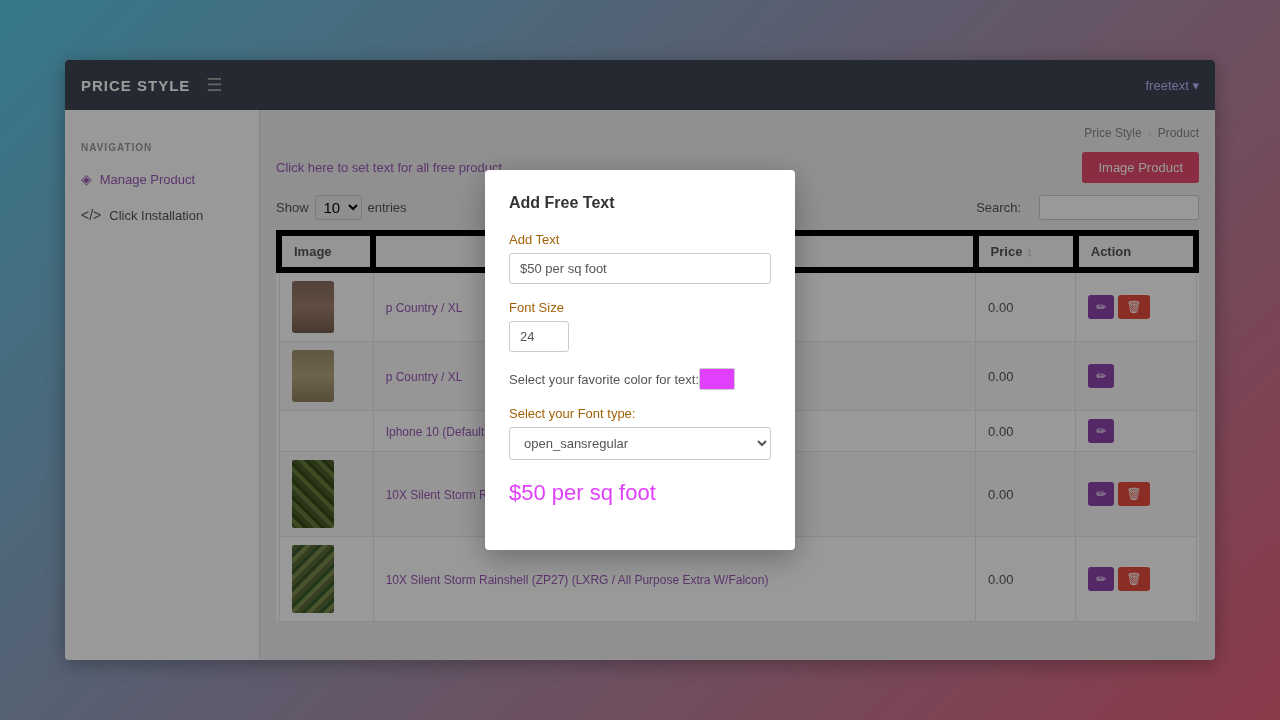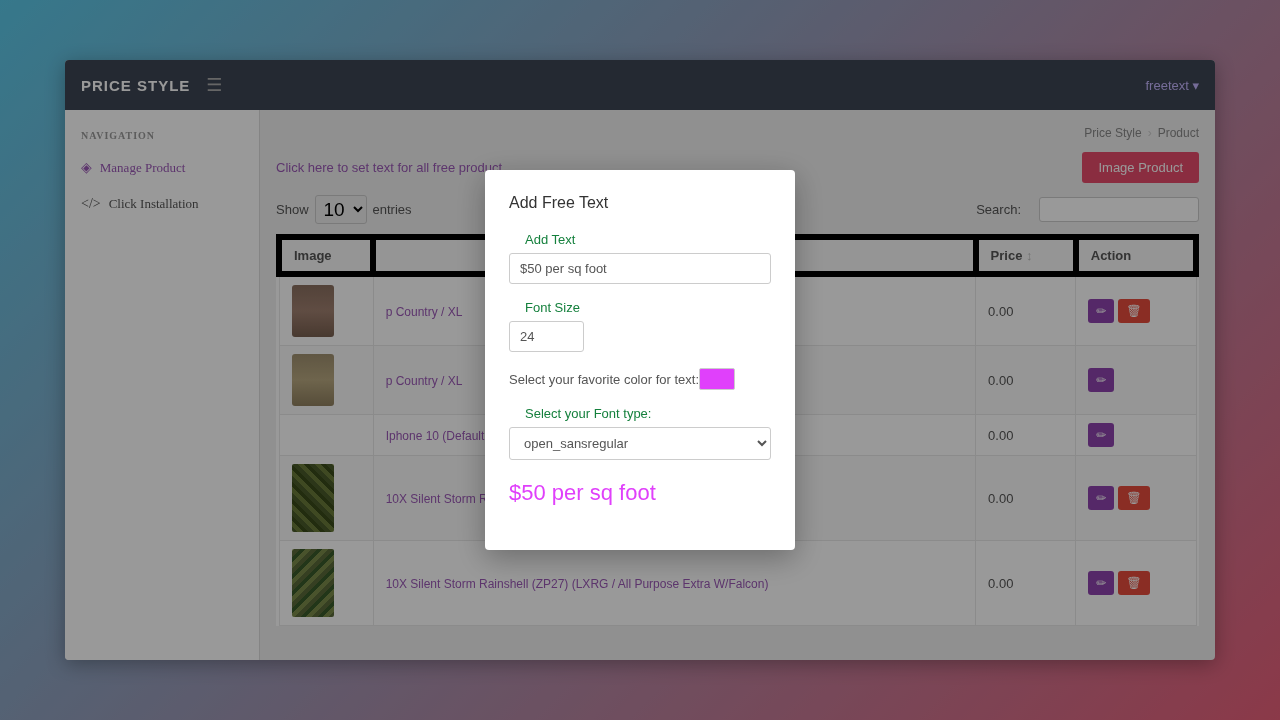--- a/index.html
+++ b/index.html
@@ -62,22 +62,21 @@
       flex: 1;
       overflow: hidden;
     }
 
     
     .sidebar {
       width: 195px;
       background: #fff;
       border-right: 1px solid #ddd;
       flex-shrink: 0;
-      padding-top: 20px;
-      font-family: Liberation Serif, serif;
+      padding-top: 32px;
     }
     .sidebar-nav-label {
       font-size: 10px;
       color: #999;
       font-weight: bold;
       padding: 0 16px 8px;
       letter-spacing: 1px;
     }
     .sidebar-item {
       display: flex;
@@ -146,21 +145,21 @@
     }
     .show-entries {
       display: flex;
       align-items: center;
       gap: 6px;
       font-size: 13px;
       color: #555;
     }
     .show-entries select {
       padding: 2px 4px;
-      font-size: 19px;
+      font-size: 15px;
       border: 1px solid #ccc;
       border-radius: 3px;
     }
     .search-area {
       display: flex;
       align-items: center;
       gap: 18px;
       font-size: 13px;
       color: #555;
     }
@@ -237,45 +236,44 @@
     .modal {
       background: white;
       border-radius: 4px;
       width: 310px;
       padding: 24px;
       box-shadow: 0 8px 30px rgba(0,0,0,0.3);
     }
 
     .modal-title {
       font-size: 16px;
-      font-weight: 400;
+      font-weight: 700;
       color: #333;
       margin-bottom: 20px;
     }
 
     .form-group {
       margin-bottom: 16px;
     }
     .form-label {
       font-size: 13px;
-      color: #15803d;
+      color: #a16207;
       margin-bottom: 6px;
       display: block;
-      margin-left: 16px;
     }
     .form-input {
       width: 100%;
       border: 1px solid #ccc;
       border-radius: 3px;
       padding: 7px 10px;
       font-size: 13px;
       color: #555;
     }
     .font-size-input {
-      width: 75px;
+      width: 60px;
       border: 1px solid #ccc;
       border-radius: 3px;
       padding: 7px 10px;
       font-size: 13px;
       color: #555;
     }
 
     .color-row {
       display: flex;
       align-items: center;

